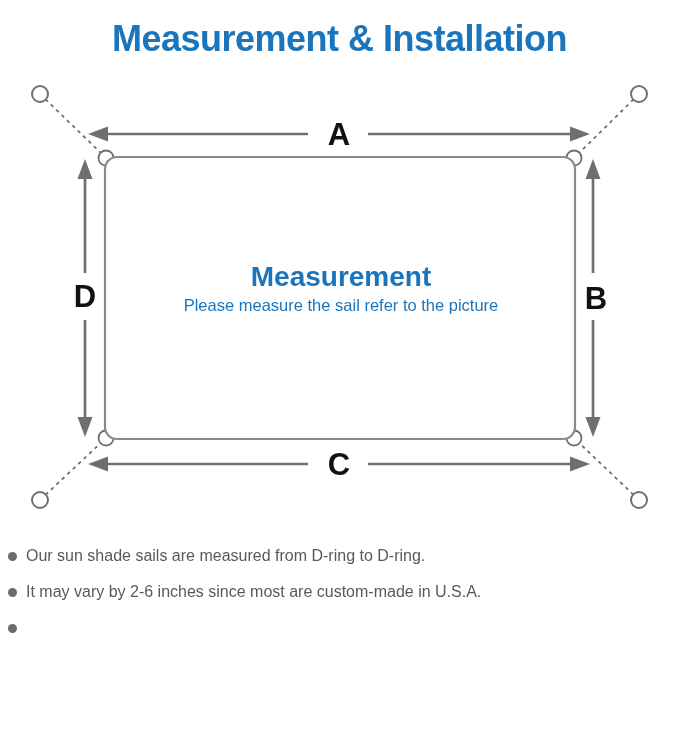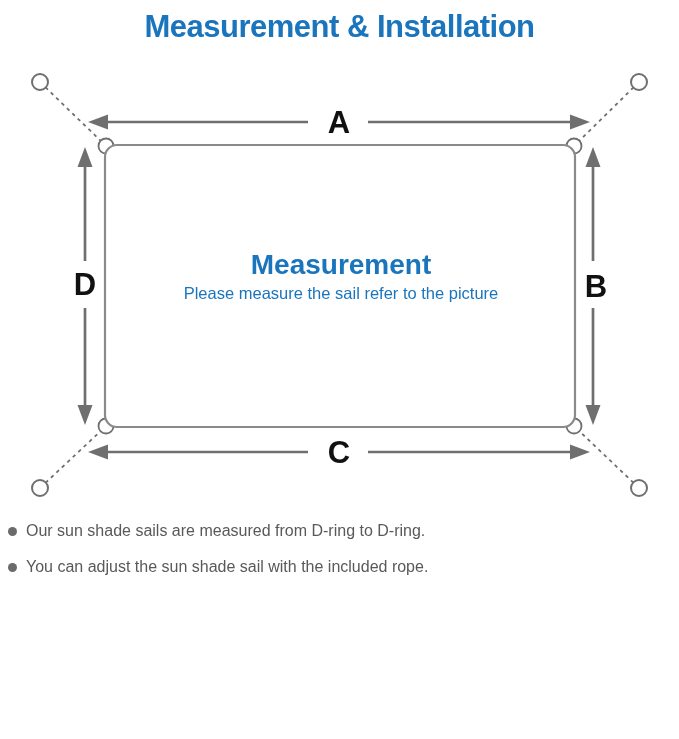--- a/index.html
+++ b/index.html
@@ -10,23 +10,23 @@
     --bg:#ffffff;
   }
   *{margin:0;padding:0;box-sizing:border-box;}
   html,body{background:var(--bg);}
   body{
     width:679px;height:739px;overflow:hidden;
     font-family:"Liberation Sans",sans-serif;
     position:relative;
   }
   .page-title{
-    padding-top:8px;
+    padding-top:20px;
     text-align:center;
-    font-size:31px;
+    font-size:36px;
     font-weight:700;
     line-height:38px;
     color:var(--accent);
     letter-spacing:-0.5px;
   }
   .diagram-wrap{margin-top:14px;}
   svg{display:block;}
   .rope{stroke:var(--line);stroke-width:1.8;stroke-dasharray:3.5 4;fill:none;}
   .anchor{fill:#ffffff;stroke:var(--line);stroke-width:2;}
   .dring{fill:#ffffff;stroke:var(--line);stroke-width:1.8;}
@@ -43,21 +43,21 @@
     font-size:28px;font-weight:700;fill:var(--accent);
     text-anchor:middle;
   }
   .center-s{
     font-family:"Liberation Sans",sans-serif;
     font-size:16.5px;fill:var(--accent);
     text-anchor:middle;
   }
   .notes{
     list-style:none;
-    margin-top:10px;
+    margin-top:23px;
     padding:0 4px 4px 8px;
   }
   .notes li{
     display:flex;
     align-items:flex-start;
     margin-bottom:14px;
     color:var(--note);
     font-size:16px;
     line-height:22px;
   }
@@ -132,15 +132,18 @@
 </svg>
 </div>
 
 <ul class="notes">
   <li>
     <span class="dot"></span>
     <span class="note-text">Our sun shade sails are measured from D-ring to D-ring.</span>
   </li>
   <li>
     <span class="dot"></span>
-    <span class="note-text">You can adjust the sun shade sail with the included rope.</span>
+    <span class="note-text">It may vary by 2-6 inches since most are custom-made in U.S.A.</span>
+  </li>
+  <li>
+    <span class="dot"></span>
   </li>
 </ul>
 
 </body></html>

